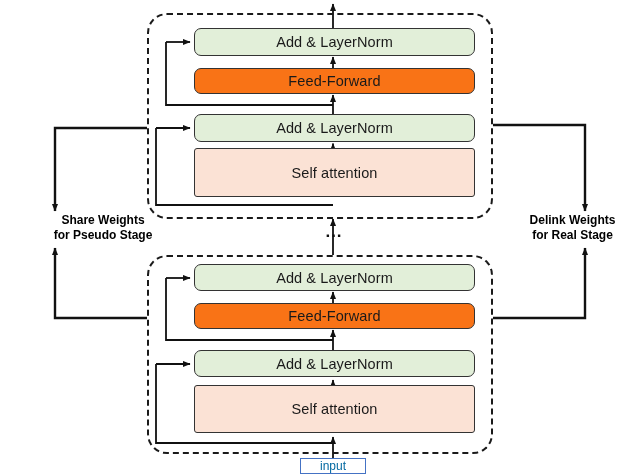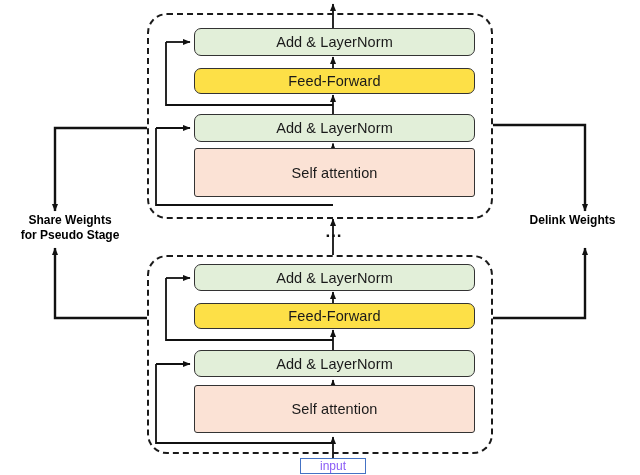--- a/index.html
+++ b/index.html
@@ -31,54 +31,54 @@
     border-radius:7px;
     display:flex;
     align-items:center;
     justify-content:center;
     font-size:14.5px;
     color:#1a1a1a;
     letter-spacing:0.1px;
     white-space:nowrap;
   }
   .block.green{background:#e2efd9;}
-  .block.blue{background:#fde047;}
+  .block.blue{background:#f97316;}
   .block.orange{background:#fbe2d5;border-radius:3px;}
 
   
   #t-ln2{left:194px;top:28px;width:281px;height:28px;}
   #t-ff{left:194px;top:68px;width:281px;height:26px;}
   #t-ln1{left:194px;top:114px;width:281px;height:28px;}
   #t-sa{left:194px;top:148px;width:281px;height:49px;}
   
   #b-ln2{left:194px;top:264px;width:281px;height:27px;}
   #b-ff{left:194px;top:303px;width:281px;height:26px;}
   #b-ln1{left:194px;top:350px;width:281px;height:27px;}
   #b-sa{left:194px;top:385px;width:281px;height:48px;}
 
   
   #input-box{
     position:absolute;left:300px;top:458px;width:66px;height:16px;
     box-sizing:border-box;
     border:1.6px solid #4472c4;background:#ffffff;
     display:flex;align-items:center;justify-content:center;
-    font-size:12px;color:#8b5cf6;
+    font-size:12px;color:#0369a1;
   }
 
   
   .side-label{
     position:absolute;
     font-weight:bold;
     font-size:12px;
     color:#000;
     text-align:center;
     line-height:15px;
     white-space:nowrap;
   }
-  #label-left{left:0px;top:213px;width:140px;}
+  #label-left{left:0px;top:213px;width:140px;padding-left:33px;}
   #label-right{left:505px;top:213px;width:135px;text-align:center;}
 
   
   #ellipsis{
     position:absolute;left:316px;top:227px;width:36px;
     text-align:center;font-size:17px;font-weight:bold;color:#111;
     letter-spacing:1px;line-height:10px;
   }
 
   svg{position:absolute;left:0;top:0;}
@@ -186,15 +186,16 @@
 
   <div id="input-box">input</div>
 
   <div class="side-label" id="label-left">
     <div>Share Weights</div>
     <div>for Pseudo Stage</div>
   </div>
 
   <div class="side-label" id="label-right">
     <div>Delink Weights</div>
+    <div>for Real Stage</div>
   </div>
 
 </div>
 
 </body></html>

